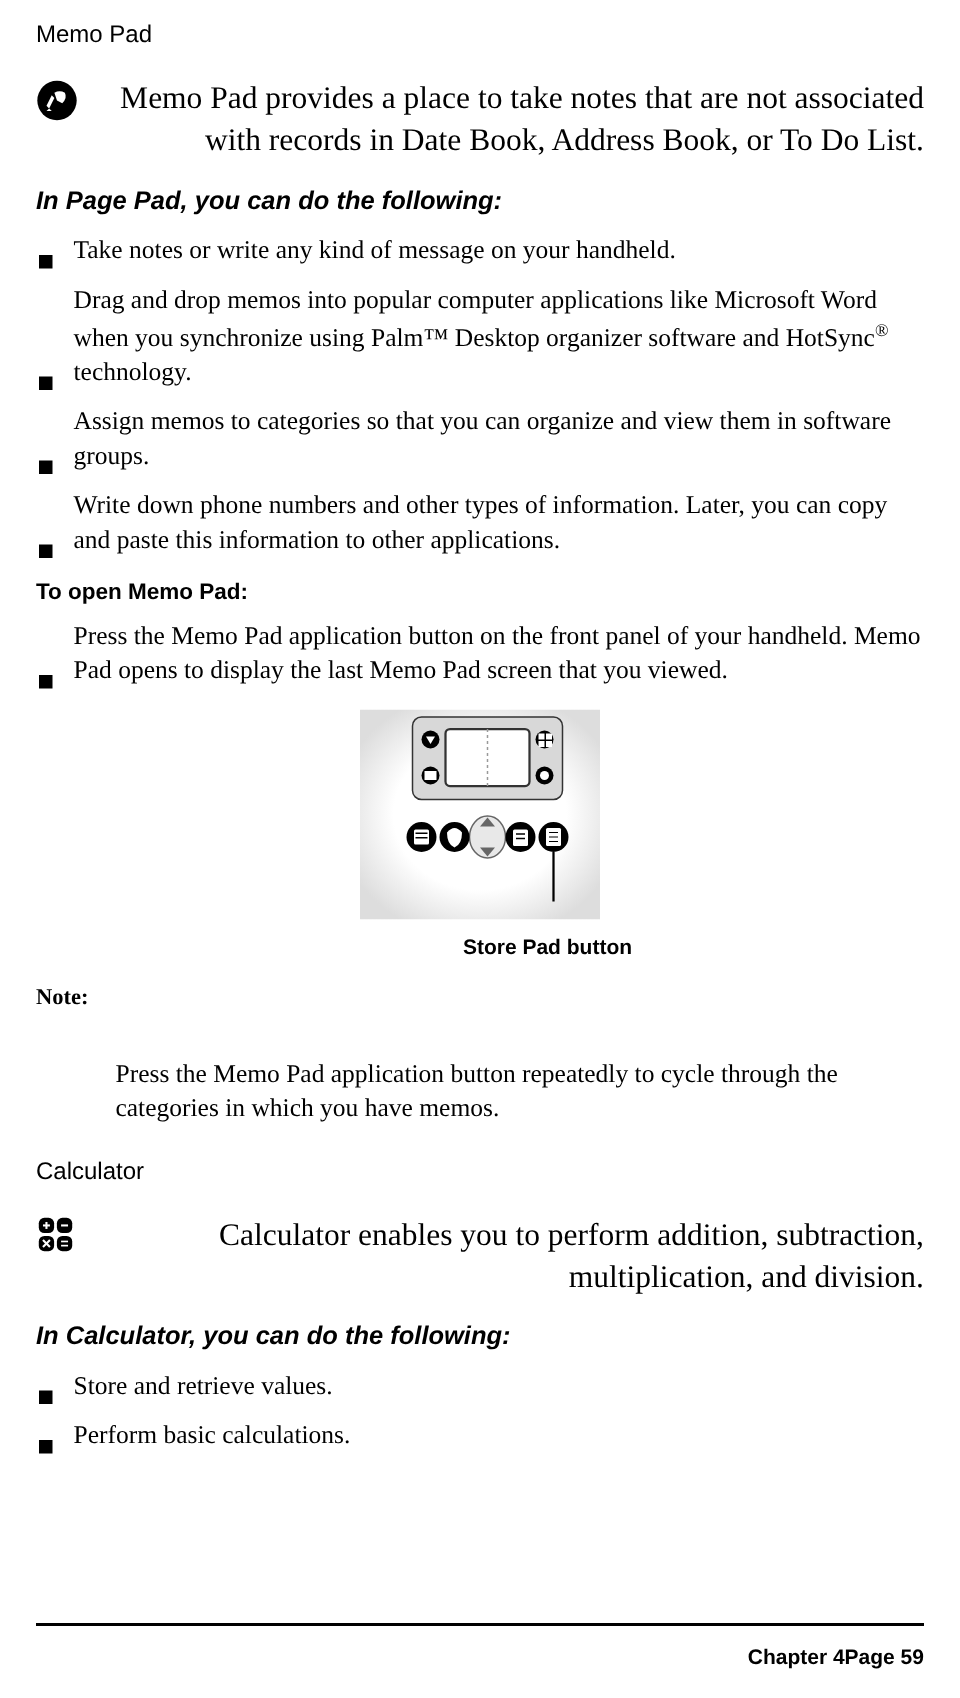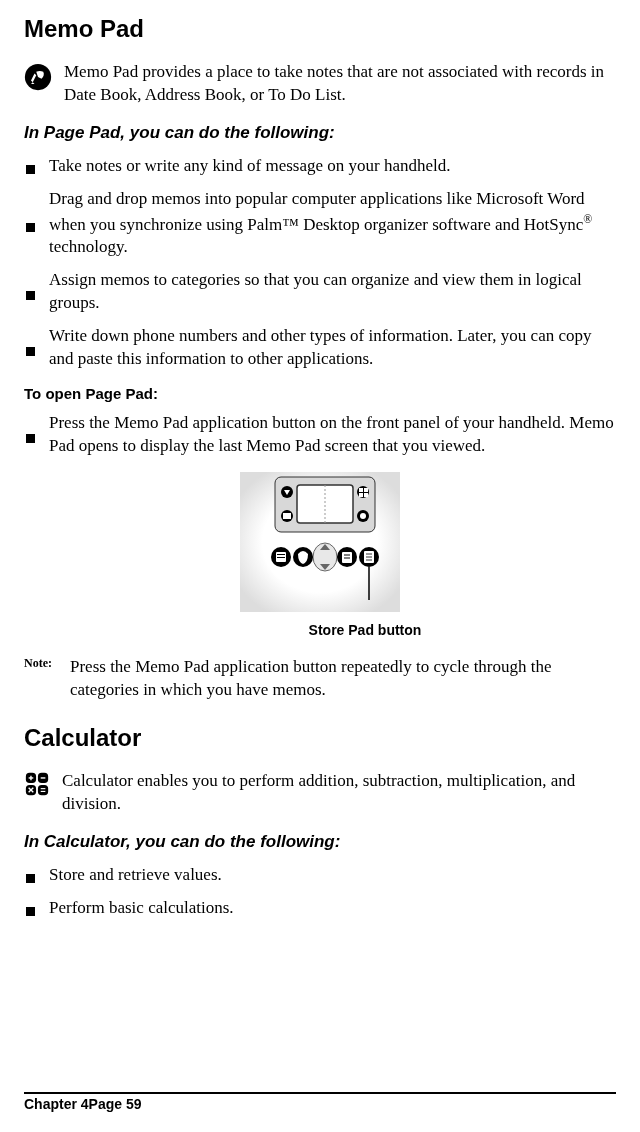--- a/index.html
+++ b/index.html
@@ -11,54 +11,55 @@
       width: 640px;
       height: 1132px;
       font-family: Georgia, 'Times New Roman', serif;
       background: #fff;
       color: #000;
       padding: 15px 24px 0 24px;
       position: relative;
     }
     .heading-medium {
       font-family: Arial, Helvetica, sans-serif;
-      font-weight: bold;
-      font-size: 24px;
+      font-weight: normal;
+      font-size: 16px;
       margin-bottom: 18px;
     }
     .intro-row {
       display: flex;
       align-items: flex-start;
       gap: 12px;
       margin-bottom: 16px;
     }
     .hand-icon {
       flex-shrink: 0;
       width: 28px;
       height: 28px;
       margin-top: 2px;
     }
     .intro-text {
-      font-size: 17px;
+      font-size: 21px;
       line-height: 1.35;
+      text-align: right;
     }
     .subheading {
       font-family: Arial, Helvetica, sans-serif;
       font-weight: bold;
       font-size: 17px;
       font-style: italic;
       margin-bottom: 12px;
     }
     .bullet-list {
       list-style: none;
       margin-bottom: 14px;
     }
     .bullet-item {
       display: flex;
-      align-items: center;
+      align-items: flex-end;
       gap: 14px;
       margin-bottom: 10px;
     }
     .bullet-square {
       flex-shrink: 0;
       width: 9px;
       height: 9px;
       background: #000;
       margin-top: 7px;
       margin-left: 2px;
@@ -91,43 +92,44 @@
       padding-left: 90px;
     }
     .note-row {
       display: flex;
       gap: 18px;
       margin-bottom: 22px;
     }
     .note-label {
       font-family: Georgia, serif;
       font-weight: bold;
-      font-size: 12px;
+      font-size: 15px;
       flex-shrink: 0;
       text-align: center;
     }
     .note-body {
       font-size: 17px;
       line-height: 1.35;
+      margin-top: 48px;
     }
     .calc-icon {
       flex-shrink: 0;
       width: 26px;
       height: 26px;
       margin-top: 1px;
     }
     .footer {
       position: absolute;
       bottom: 20px;
       left: 24px;
       right: 24px;
       border-top: 2px solid #000;
-      padding-top: 2px;
-      display: flex;
-      justify-content: flex-start;
+      padding-top: 12px;
+      display: flex;
+      justify-content: flex-end;
       font-family: Arial, Helvetica, sans-serif;
       font-weight: bold;
       font-size: 14px;
     }
     .superscript {
       font-size: 0.7em;
       vertical-align: super;
     }
   </style>
 </head>
@@ -153,29 +155,29 @@
     <span class="bullet-text">Take notes or write any kind of message on your handheld.</span>
   </li>
   <li class="bullet-item">
     <span class="bullet-square"></span>
     <span class="bullet-text">
       <span>Drag and drop memos into popular computer applications like Microsoft Word when you synchronize using Palm</span><span>™</span><span> Desktop organizer software and HotSync</span><span class="superscript">®</span><span> technology.</span>
     </span>
   </li>
   <li class="bullet-item">
     <span class="bullet-square"></span>
-    <span class="bullet-text">Assign memos to categories so that you can organize and view them in logical groups.</span>
+    <span class="bullet-text">Assign memos to categories so that you can organize and view them in software groups.</span>
   </li>
   <li class="bullet-item">
     <span class="bullet-square"></span>
     <span class="bullet-text">Write down phone numbers and other types of information. Later, you can copy and paste this information to other applications.</span>
   </li>
 </ul>
 
-<h4 class="subheading-smaller">To open Page Pad:</h4>
+<h4 class="subheading-smaller">To open Memo Pad:</h4>
 
 <ul class="bullet-list">
   <li class="bullet-item">
     <span class="bullet-square"></span>
     <span class="bullet-text">Press the Memo Pad application button on the front panel of your handheld. Memo Pad opens to display the last Memo Pad screen that you viewed.</span>
   </li>
 </ul>
 
 <div class="device-image-wrap">
   <svg width="200" height="140" viewBox="0 0 200 140">

